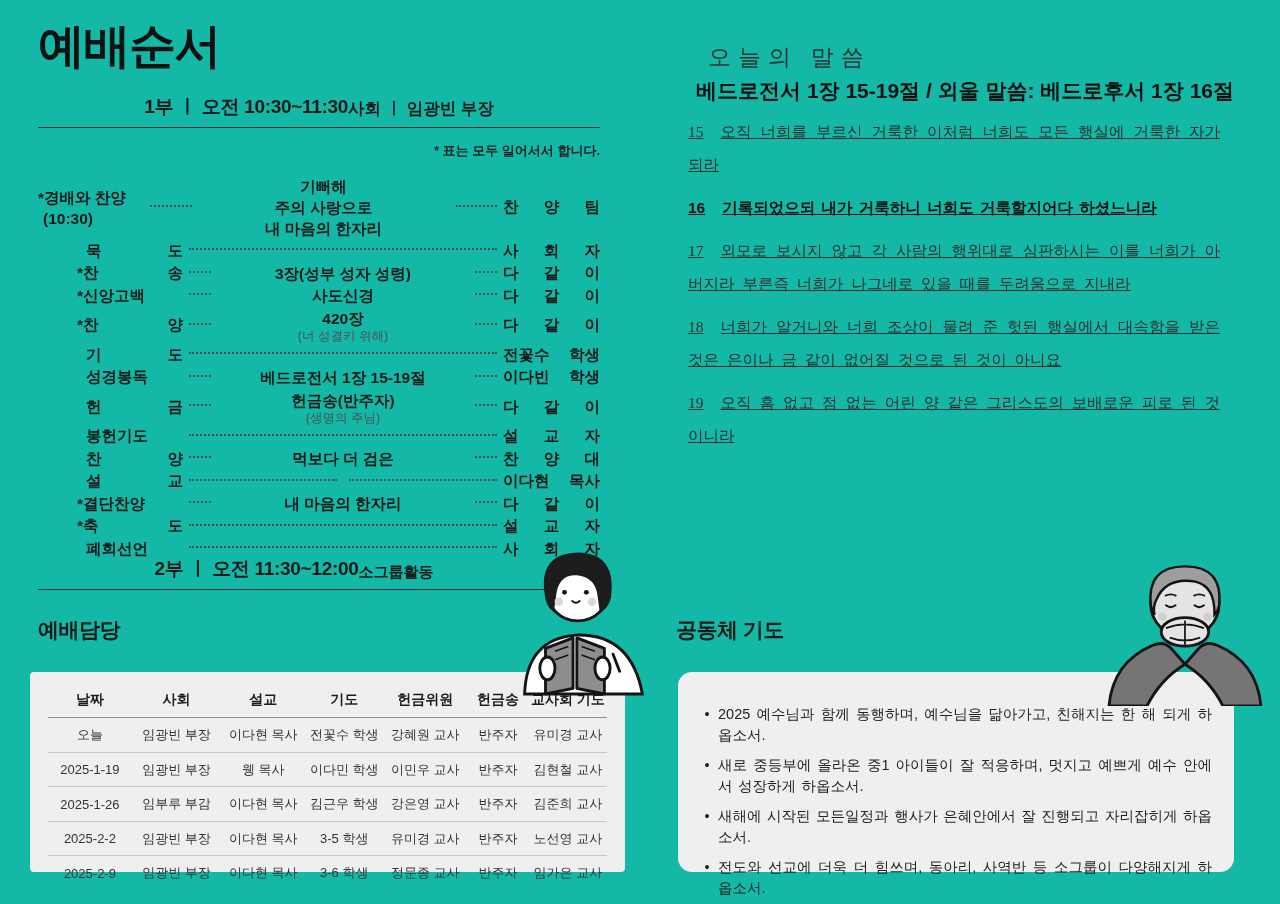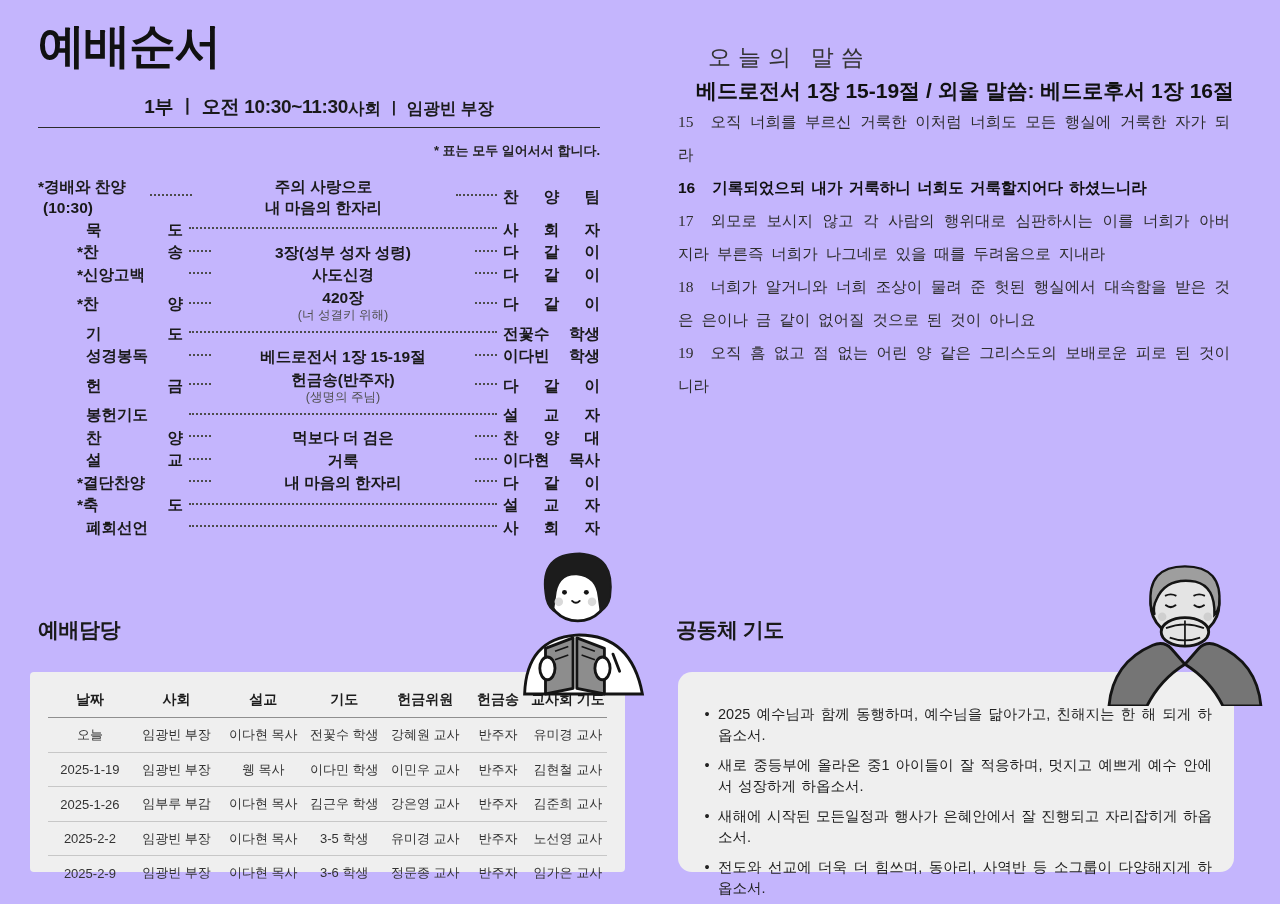--- a/index.html
+++ b/index.html
@@ -1,17 +1,17 @@
 <!DOCTYPE html>
 <html><head>
 <meta charset="utf-8">
 <style>
   html,body { margin:0; padding:0; background:#fff; }
   .page {
-    position:relative; width:1280px; height:904px; background:#c4b5fd;
+    position:relative; width:1280px; height:904px; background:#14b8a6;
     font-family:"Liberation Sans", sans-serif; color:#1a1a1a; overflow:hidden;
   }
   
   .title {
     position:absolute; left:38px; top:22px; font-size:47px; font-weight:900;
     letter-spacing:-1.5px; line-height:1; color:#111;
   }
   .sec1 { position:absolute; left:38px; top:94px; width:562px; }
   .sec-head { display:flex; justify-content:center; align-items:flex-end; }
   .sec-left { font-size:19px; font-weight:800; letter-spacing:-0.3px; }
@@ -46,21 +46,21 @@
 
   
   .words-title {
     position:absolute; left:708px; top:42px;
     font-family:"Liberation Serif","DejaVu Serif",serif; font-size:23px; letter-spacing:7px; color:#333;
   }
   .ref { position:absolute; left:678px; top:77px; width:556px; text-align:right; font-size:21px; font-weight:800; color:#111; }
   .verses { position:absolute; left:678px; top:105px; width:552px; }
   .verse {
     font-family:"Liberation Serif","DejaVu Serif",serif; font-size:15.5px; color:#2e2e2e;
-    line-height:33px; text-align:justify; word-spacing:4px; margin:0;
+    line-height:33px; text-align:justify; word-spacing:4px; margin:10px;text-decoration:underline;
   }
   .verse .vnum { margin-right:17px; }
   .verse.bold { font-family:"Liberation Sans",sans-serif; font-weight:800; color:#111; word-spacing:2px; }
 
   .prayer-title { position:absolute; left:676px; top:616px; font-size:21px; font-weight:900; letter-spacing:-0.5px; }
   .prayer-box {
     position:absolute; left:678px; top:672px; width:556px; height:200px;
     background:#efefef; border-radius:14px; padding:32px 22px 20px 18px; box-sizing:border-box; z-index:1;
   }
   .p-item { display:flex; font-size:14.5px; line-height:21px; color:#222; margin-bottom:9px; }
@@ -89,20 +89,21 @@
 
   <div class="order">
 
     <div class="orow">
       <div class="o-label2">
         <div>*경배와 찬양</div>
         <div class="o-time">(10:30)</div>
       </div>
       <div class="o-dots"></div>
       <div class="o-center">
+        <div class="line">기뻐해</div>
         <div class="line">주의 사랑으로</div>
         <div class="line">내 마음의 한자리</div>
       </div>
       <div class="o-dots"></div>
       <div class="o-leader">찬 양 팀</div>
     </div>
 
     <div class="orow">
       <div class="o-label ns">묵 도</div>
       <div class="o-dots"></div>
@@ -171,21 +172,20 @@
       <div class="o-label ns">찬 양</div>
       <div class="o-dots"></div>
       <div class="o-center">먹보다 더 검은</div>
       <div class="o-dots"></div>
       <div class="o-leader">찬 양 대</div>
     </div>
 
     <div class="orow">
       <div class="o-label ns">설 교</div>
       <div class="o-dots"></div>
-      <div class="o-center">거룩</div>
       <div class="o-dots"></div>
       <div class="o-leader">이다현 목사</div>
     </div>
 
     <div class="orow">
       <div class="o-label">*결단찬양</div>
       <div class="o-dots"></div>
       <div class="o-center">내 마음의 한자리</div>
       <div class="o-dots"></div>
       <div class="o-leader">다 같 이</div>
@@ -198,20 +198,27 @@
     </div>
 
     <div class="orow">
       <div class="o-label ns">폐회선언</div>
       <div class="o-dots"></div>
       <div class="o-leader">사 회 자</div>
     </div>
 
   </div>
 
+  <div class="part2">
+    <div class="sec-head">
+      <span class="sec-left">2부 ㅣ 오전 11:30~12:00</span>
+      <span class="sec-small">소그룹활동</span>
+    </div>
+    <hr class="rule">
+  </div>
 
   <div class="team-title">예배담당</div>
 
   <div class="table-box">
     <table>
       <colgroup>
         <col style="width:15%">
           <col style="width:16%">
           <col style="width:15%">
           <col style="width:14%">

